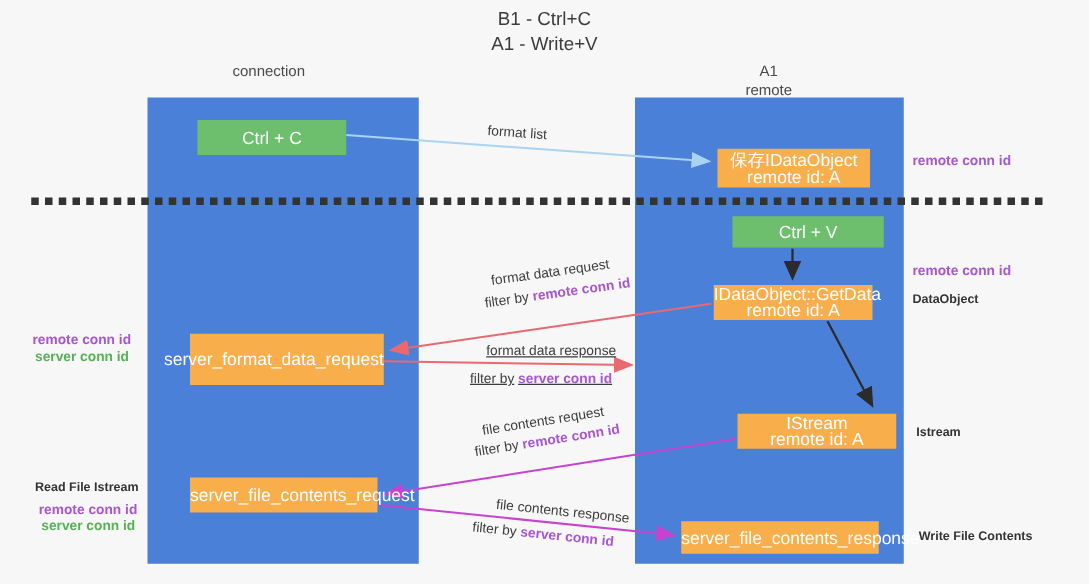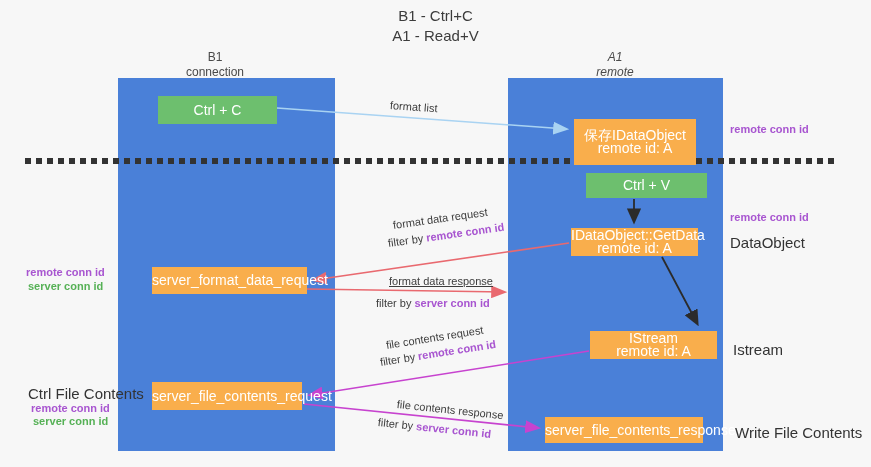--- a/index.html
+++ b/index.html
@@ -16,42 +16,41 @@
     display:flex;flex-direction:column;justify-content:center;line-height:13px;z-index:3;}
   .node-orange{background:#f9ae4c;}
   .node-green{background:#6dbf6e;}
   .edge-label{font-size:11px;color:#3d3d3d;white-space:nowrap;z-index:4;
     transform-origin:left center;}
   .tilt-up{transform:rotate(-8deg);}
   .tilt-up9{transform:rotate(-9deg);}
   .tilt-down{transform:rotate(6deg);}
   .tilt-down4{transform:rotate(4deg);}
   .purple{color:#a855d0;font-weight:bold;}
-  .side-label{font-size:15px;color:#333;white-space:nowrap;z-index:4;}
+  .side-label{font-size:10px;color:#333;white-space:nowrap;z-index:4;font-weight:bold;}
   .side-label.bold-purple{color:#a855d0;font-weight:bold;font-size:11px;}
   .side-label.bold-green{color:#56b156;font-weight:bold;font-size:11px;}
   .lbl-prefix{margin-right:3px;}
   svg.arrows{position:absolute;left:0;top:0;z-index:2;}
   .z1{z-index:1;}
 </style>
 </head>
 <body>
 
 <div class="canvas">
 
   <div class="abs title">
     <div>B1 - Ctrl+C</div>
-    <div>A1 - Read+V</div>
+    <div>A1 - Write+V</div>
   </div>
 
   <div class="abs lane-header" style="left:120px;top:50px;width:190px;">
-    <div>B1</div>
     <div>connection</div>
   </div>
-  <div class="abs lane-header" style="left:520px;top:50px;width:190px;font-style:italic;">
+  <div class="abs lane-header" style="left:520px;top:50px;width:190px;">
     <div>A1</div>
     <div>remote</div>
   </div>
 
   <div class="abs lane z1" style="left:118px;top:78px;width:217px;height:373px;"></div>
   <div class="abs lane z1" style="left:508px;top:78px;width:215px;height:373px;"></div>
 
   <svg class="arrows" width="871" height="467" viewBox="0 0 871 467">
     <defs>
       <marker id="m-blue" markerWidth="10" markerHeight="8" refX="8" refY="4" orient="auto">
@@ -82,35 +81,35 @@
 
     <line x1="589" y1="351" x2="310" y2="395" stroke="#c743cf" stroke-width="1.6" marker-end="url(#m-magenta)"></line>
 
     <line x1="304" y1="404" x2="538" y2="428" stroke="#c743cf" stroke-width="1.6" marker-end="url(#m-magenta)"></line>
   </svg>
 
   <div class="abs node node-green" style="left:158px;top:96px;width:119px;height:28px;">
     <div>Ctrl + C</div>
   </div>
 
-  <div class="abs node node-orange" style="left:574px;top:119px;width:122px;height:46px;">
+  <div class="abs node node-orange" style="left:574px;top:119px;width:122px;height:31px;">
     <div>保存IDataObject</div>
     <div>remote id: A</div>
   </div>
 
   <div class="abs node node-green" style="left:573px;top:173px;width:121px;height:25px;margin-left:13px;">
     <div>Ctrl + V</div>
   </div>
 
   <div class="abs node node-orange" style="left:571px;top:228px;width:127px;height:28px;">
     <div>IDataObject::GetData</div>
     <div>remote id: A</div>
   </div>
 
-  <div class="abs node node-orange" style="left:152px;top:267px;width:155px;height:27px;">
+  <div class="abs node node-orange" style="left:152px;top:267px;width:155px;height:41px;align-items:flex-end;">
     <div>server_format_data_request</div>
   </div>
 
 
   <div class="abs node node-orange" style="left:590px;top:331px;width:127px;height:28px;">
     <div>IStream</div>
     <div>remote id: A</div>
   </div>
 
   <div class="abs node node-orange" style="left:152px;top:382px;width:150px;height:28px;">
@@ -122,21 +121,21 @@
   </div>
 
   <div class="abs edge-label tilt-down4" style="left:390px;top:99px;">format list</div>
 
   <div class="abs edge-label tilt-up" style="left:393px;top:219px;">format data request</div>
   <div class="abs edge-label tilt-up" style="left:388px;top:237px;">
     <span class="lbl-prefix">filter by</span><span class="purple">remote conn id</span>
   </div>
 
   <div class="abs edge-label" style="left:389px;top:275px;text-decoration:underline;">format data response</div>
-  <div class="abs edge-label" style="left:376px;top:297px;">
+  <div class="abs edge-label" style="left:376px;top:297px;text-decoration:underline;">
     <span class="lbl-prefix">filter by</span><span class="purple">server conn id</span>
   </div>
 
   <div class="abs edge-label tilt-up9" style="left:386px;top:339px;">file contents request</div>
   <div class="abs edge-label tilt-up9" style="left:380px;top:356px;">
     <span class="lbl-prefix">filter by</span><span class="purple">remote conn id</span>
   </div>
 
   <div class="abs edge-label tilt-down" style="left:397px;top:398px;">file contents response</div>
   <div class="abs edge-label tilt-down" style="left:378px;top:416px;">
@@ -144,17 +143,17 @@
   </div>
 
   <div class="abs side-label bold-purple" style="left:730px;top:123px;">remote conn id</div>
   <div class="abs side-label bold-purple" style="left:730px;top:211px;">remote conn id</div>
   <div class="abs side-label" style="left:730px;top:234px;">DataObject</div>
   <div class="abs side-label" style="left:733px;top:341px;">Istream</div>
   <div class="abs side-label" style="left:735px;top:424px;text-align:center;">Write File Contents</div>
 
   <div class="abs side-label bold-purple" style="left:26px;top:266px;">remote conn id</div>
   <div class="abs side-label bold-green" style="left:28px;top:280px;">server conn id</div>
-  <div class="abs side-label" style="left:28px;top:385px;">Ctrl File Contents</div>
+  <div class="abs side-label" style="left:28px;top:385px;">Read File Istream</div>
   <div class="abs side-label bold-purple" style="left:31px;top:402px;">remote conn id</div>
   <div class="abs side-label bold-green" style="left:33px;top:415px;">server conn id</div>
 
 </div>
 
 </body></html>

